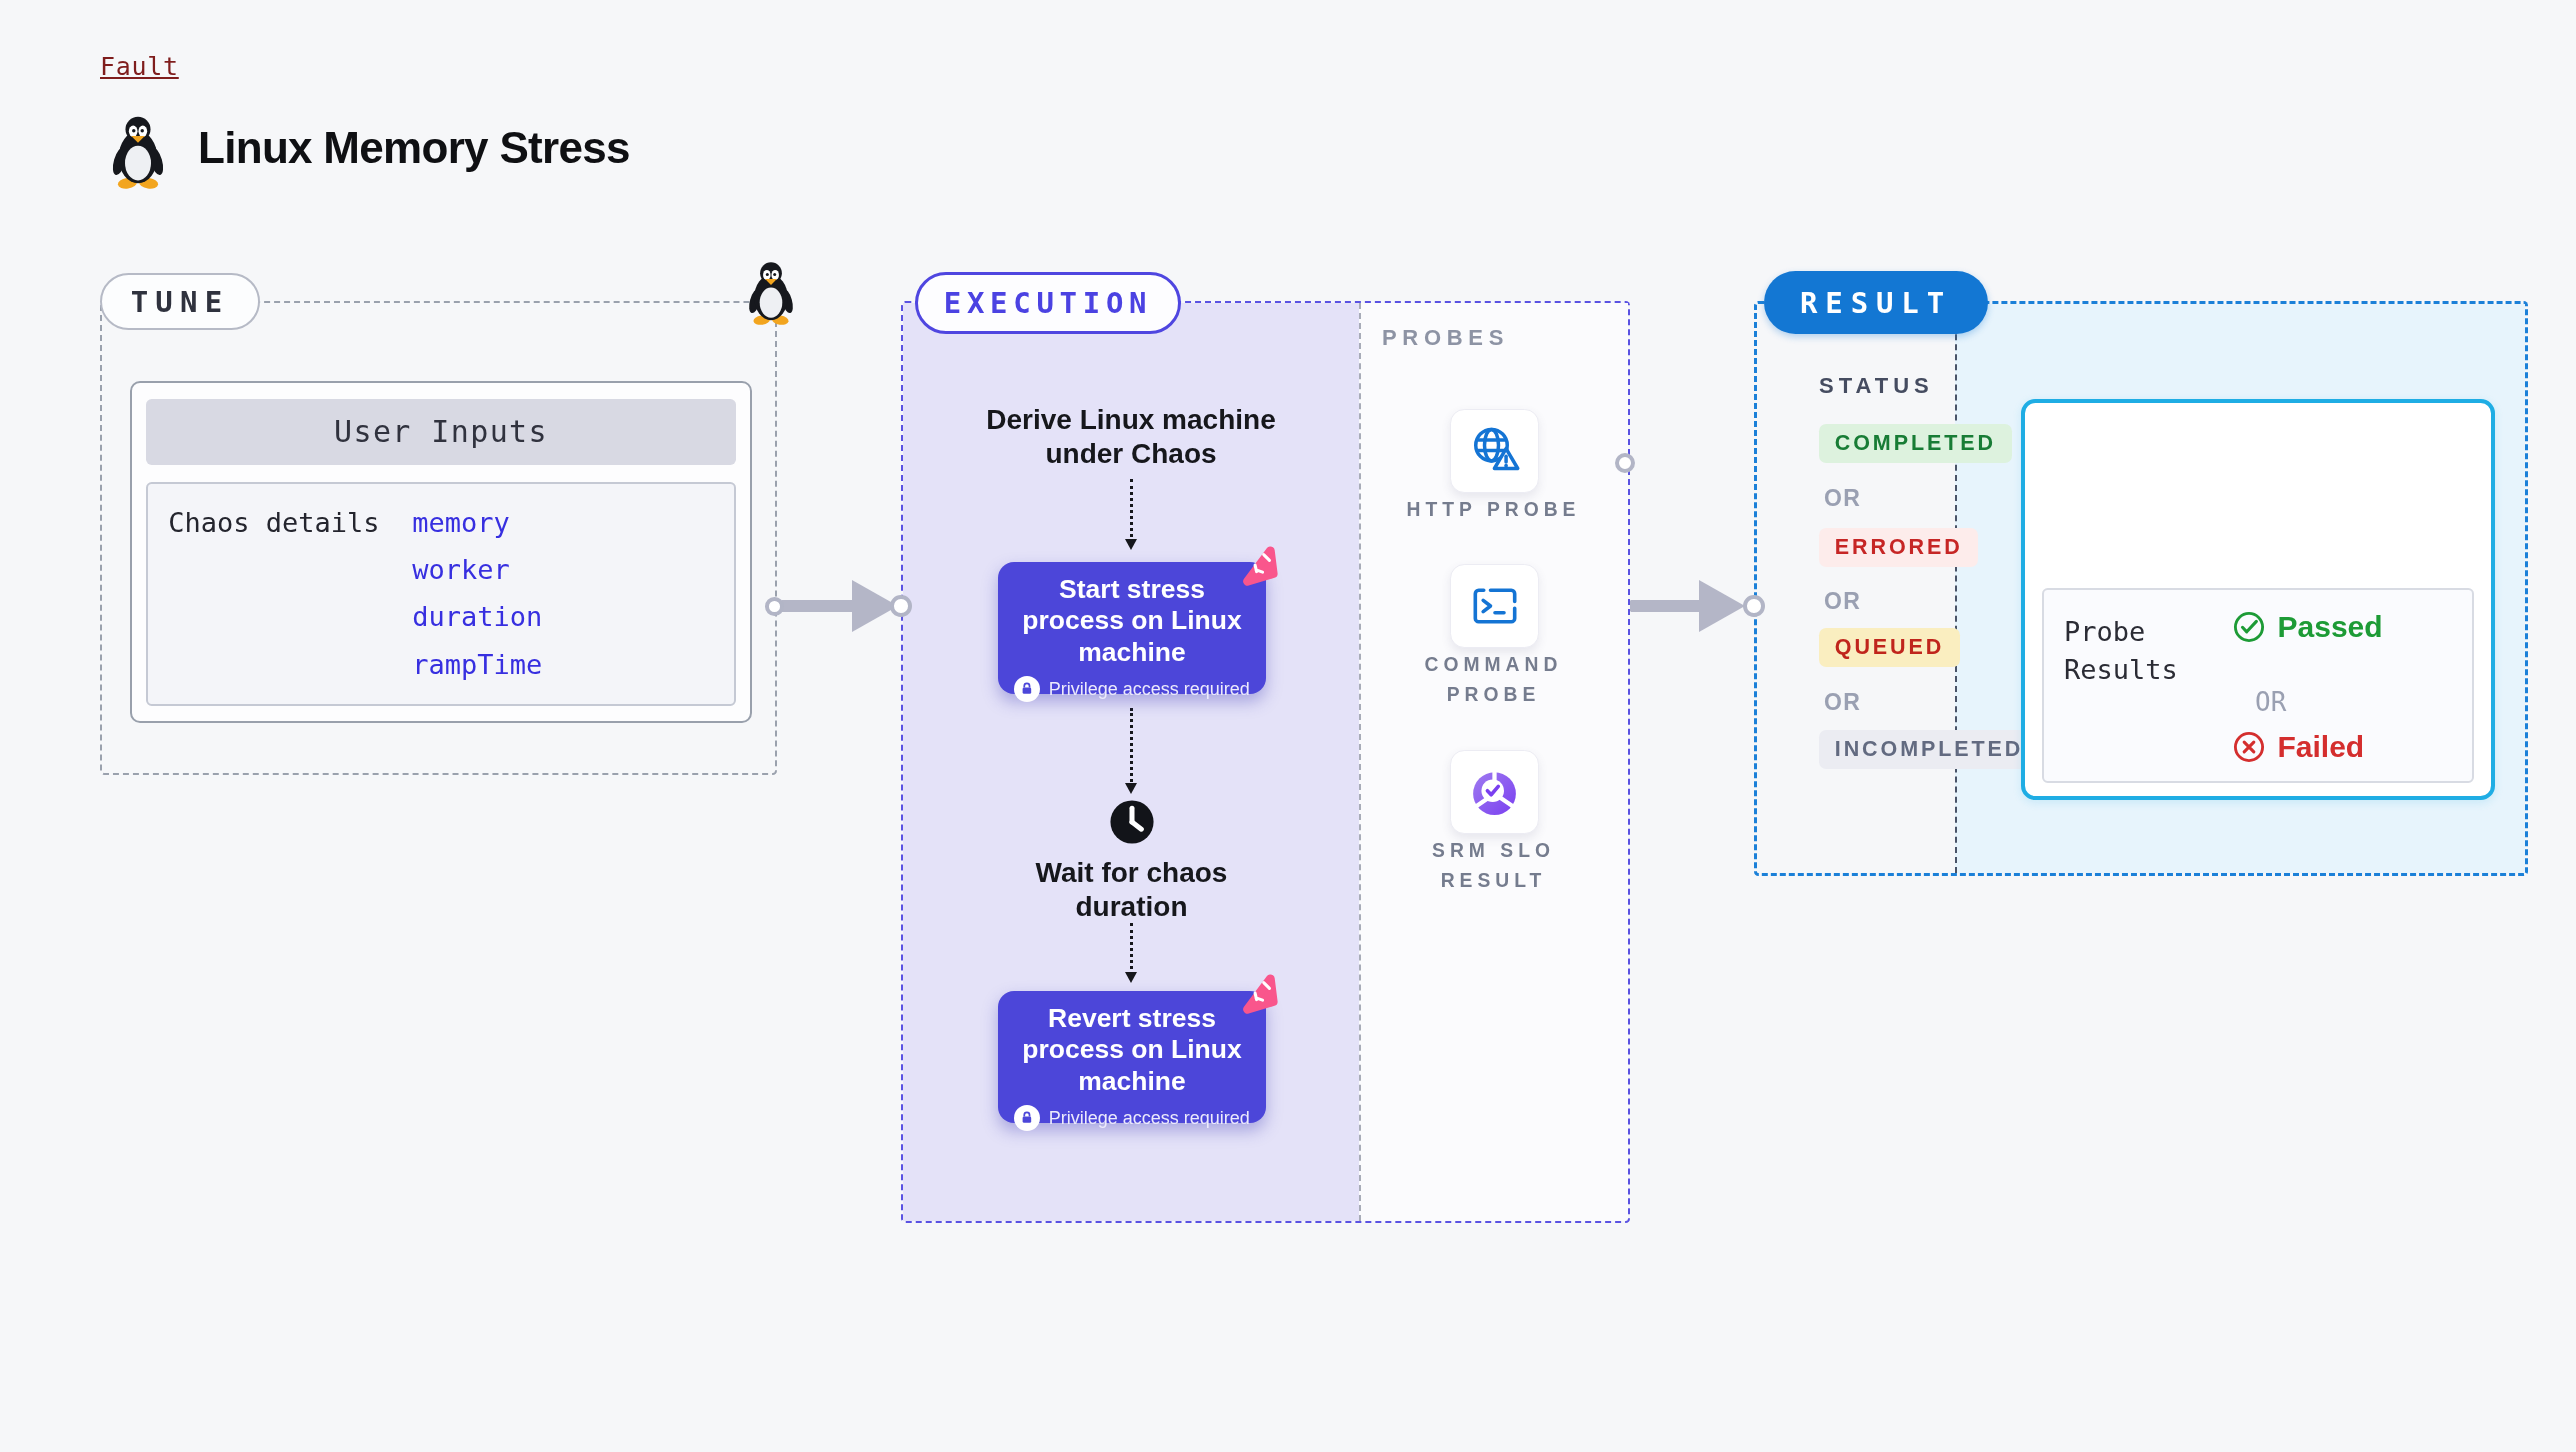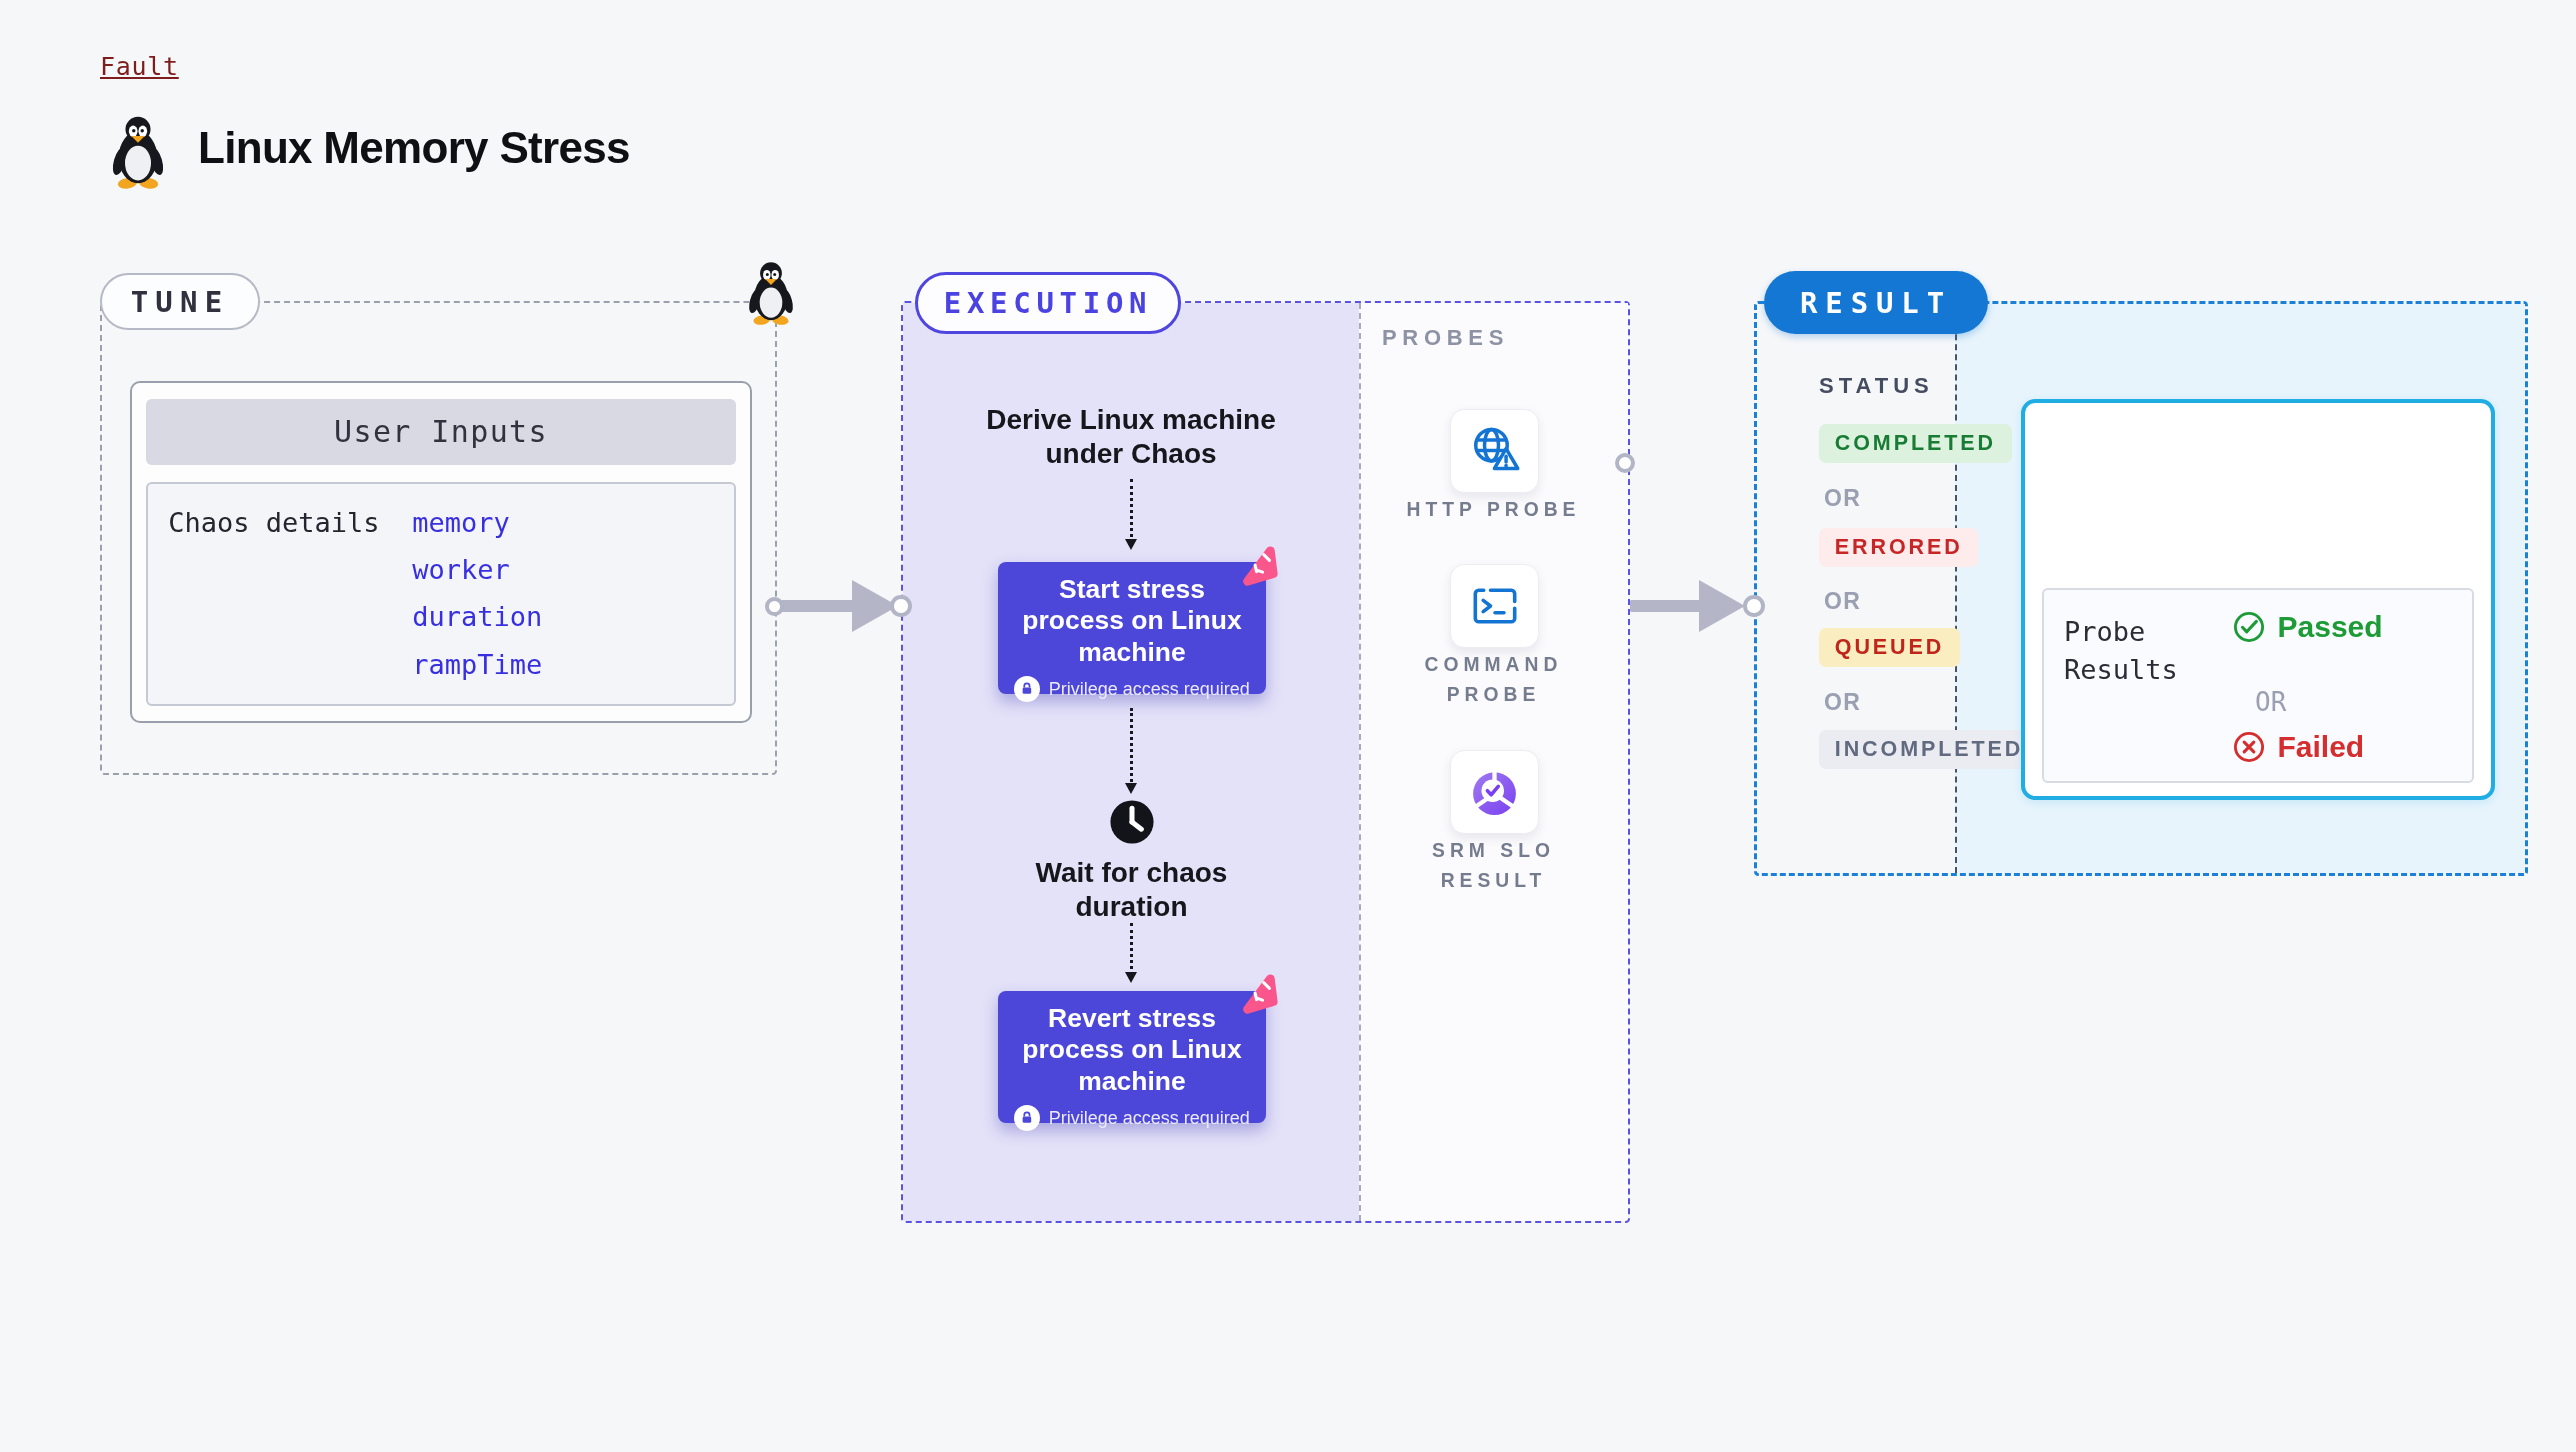--- a/index.html
+++ b/index.html
@@ -37,21 +37,21 @@
   .edge-circle{background:#ffffff;border:4.3px solid #b2b5c6;border-radius:50%;box-sizing:border-box;z-index:5;}
   .arrow-shaft{background:#b4b6c7;height:11.5px;border-radius:1.4px;z-index:4;}
   .arrow-head{width:0;height:0;border-top:26px solid transparent;border-bottom:26px solid transparent;
               border-left:46px solid #b4b6c7;z-index:4;}
   .dot-arrow{width:0;border-left:3.6px dotted #16171c;}
   .dot-arrow::after{content:'';position:absolute;left:-8.2px;bottom:-13px;width:0;height:0;
                     border:6.4px solid transparent;border-top:11.5px solid #16171c;}
 
   
   .flow-label{font-size:28px;font-weight:700;color:#16171c;text-align:center;line-height:1.22;}
-  .node{background:#4c46d9;border-radius:8px;box-shadow:0 7.2px 15.8px rgba(60,56,180,.35);
+  .node{background:#4c46d9;border-radius:16px;box-shadow:0 7.2px 15.8px rgba(60,56,180,.35);
         color:#fff;text-align:center;box-sizing:border-box;padding-top:11.5px;z-index:3;}
   .node-title{font-size:26.5px;font-weight:700;line-height:1.2;padding:0 13px;}
   .node-note{display:flex;align-items:center;justify-content:center;gap:8.6px;margin-top:7.2px;}
   .node-note-text{font-size:18px;color:#eceafc;}
   .lock-circle{width:26px;height:26px;background:#fff;border-radius:50%;display:flex;
                align-items:center;justify-content:center;}
   .pink-logo{z-index:4;}
 
   
   .panel-purple{background:#e4e2f8;}

